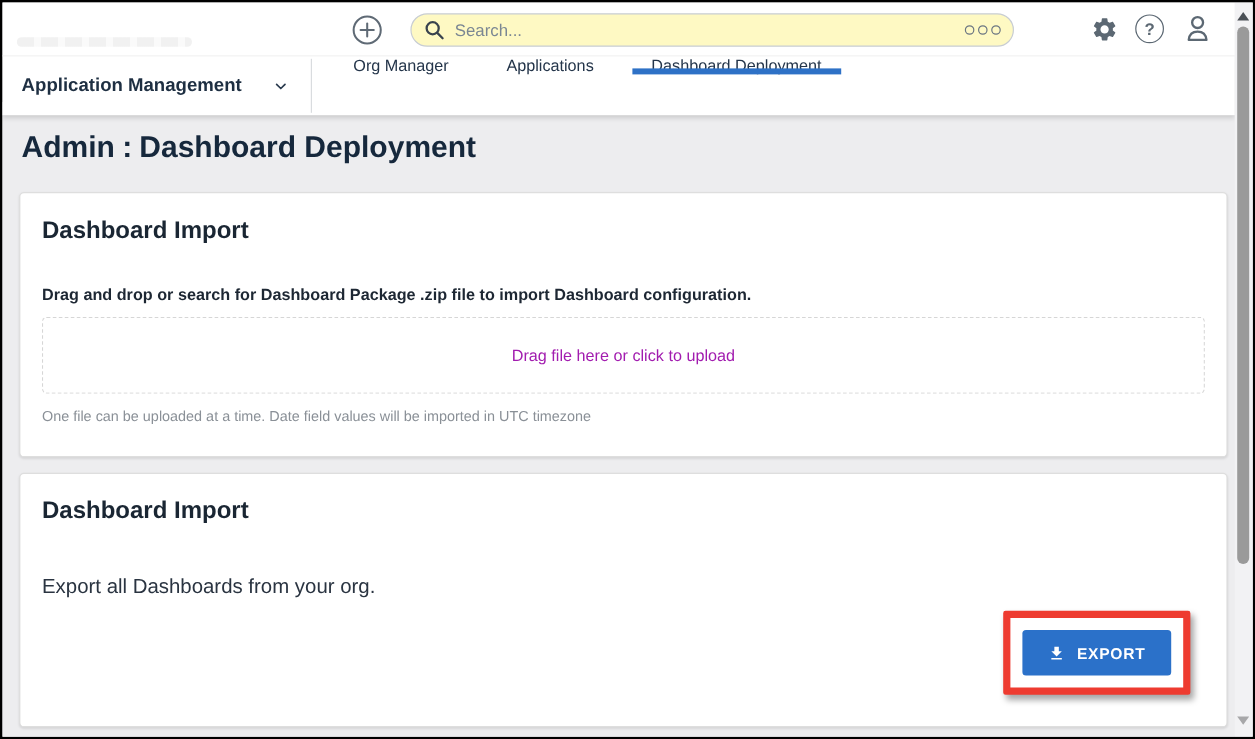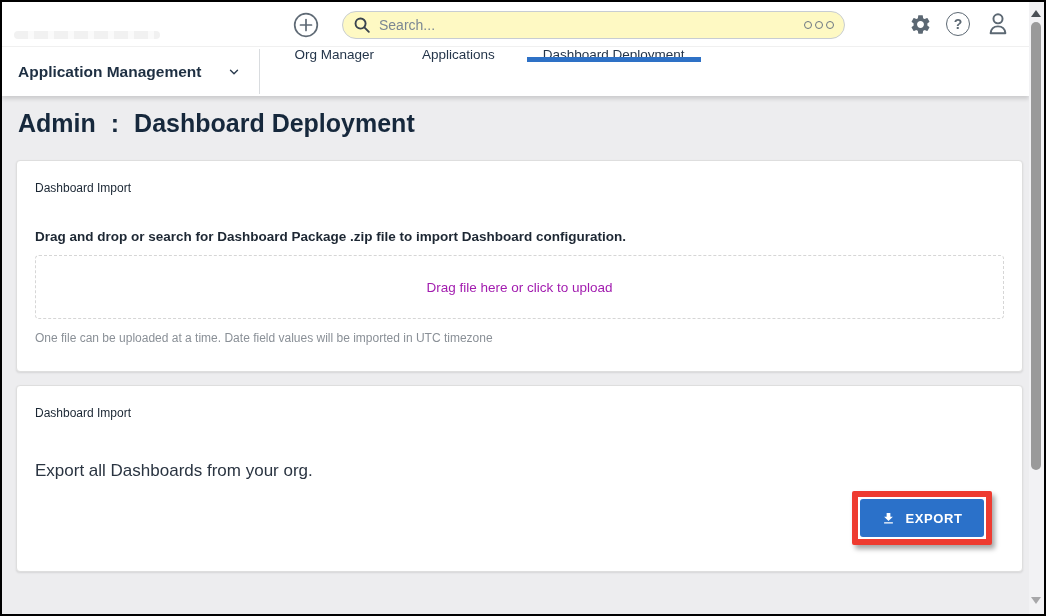--- a/index.html
+++ b/index.html
@@ -92,47 +92,47 @@
   .tab.active::after {
     content: ""; position: absolute; left: 8px; right: 8px; bottom: 0;
     height: 5px; background: #2e71c6;
   }
   
   .content {
     position: absolute; top: 83px; left: 0; right: 15px; bottom: 0;
     background: #ededef; padding: 0 6px 0 14px; overflow: hidden;
   }
   .page-title {
-    margin: 24px 2px 0; display: flex; align-items: baseline; gap: 16px;
+    margin: 24px 2px 0; display: flex; align-items: baseline; gap: 7px;
     font-size: 25px; font-weight: bold; color: #16283c;
   }
   .page-title .sep { font-weight: bold; margin: 0 -1px; }
   .card {
     background: #fff; border: 1px solid #dedede; border-radius: 4px;
     box-shadow: 0 1px 2px rgba(0,0,0,0.10);
     padding: 20px 18px 26px;
   }
   .card-import { margin-top: 22px; }
   .card-export { margin-top: 13px; }
-  .card h2 { font-size: 12px; font-weight: normal; color: #1a2633; }
+  .card h2 { font-size: 20px; font-weight: bold; color: #1a2633; }
   .instruction {
     margin-top: 34px; font-size: 13.5px; font-weight: bold; color: #1d2733;
   }
   .dropzone {
     margin-top: 11px; height: 64px;
     border: 1px dashed #d6d6d6; border-radius: 4px;
     display: flex; align-items: center; justify-content: center;
     cursor: pointer; background: #fff;
   }
   .dropzone span { font-size: 13.5px; color: #a21caf; }
   .upload-note { margin-top: 12px; font-size: 12px; color: #8a9097; }
   .export-desc { margin-top: 41px; font-size: 17px; color: #2a3441; }
   .export-row { margin-top: 10px; display: flex; justify-content: flex-end; }
   .annotation {
-    border: 6px solid #ee3b30; border-radius: 2px; padding: 2px;
+    border: 6px solid #ee3b30; border-radius: 2px; padding: 10px;
     background: #fff; box-shadow: 3px 4px 5px rgba(0,0,0,0.35);
     margin-right: 12px;
   }
   .export-btn {
     width: 124px; height: 38px; border: none; border-radius: 3px;
     background: #2b71c9; color: #fff; cursor: pointer;
     display: flex; align-items: center; justify-content: center; gap: 9px;
     font-family: "Liberation Sans", sans-serif;
     font-size: 13px; font-weight: bold; letter-spacing: 0.6px;
   }

